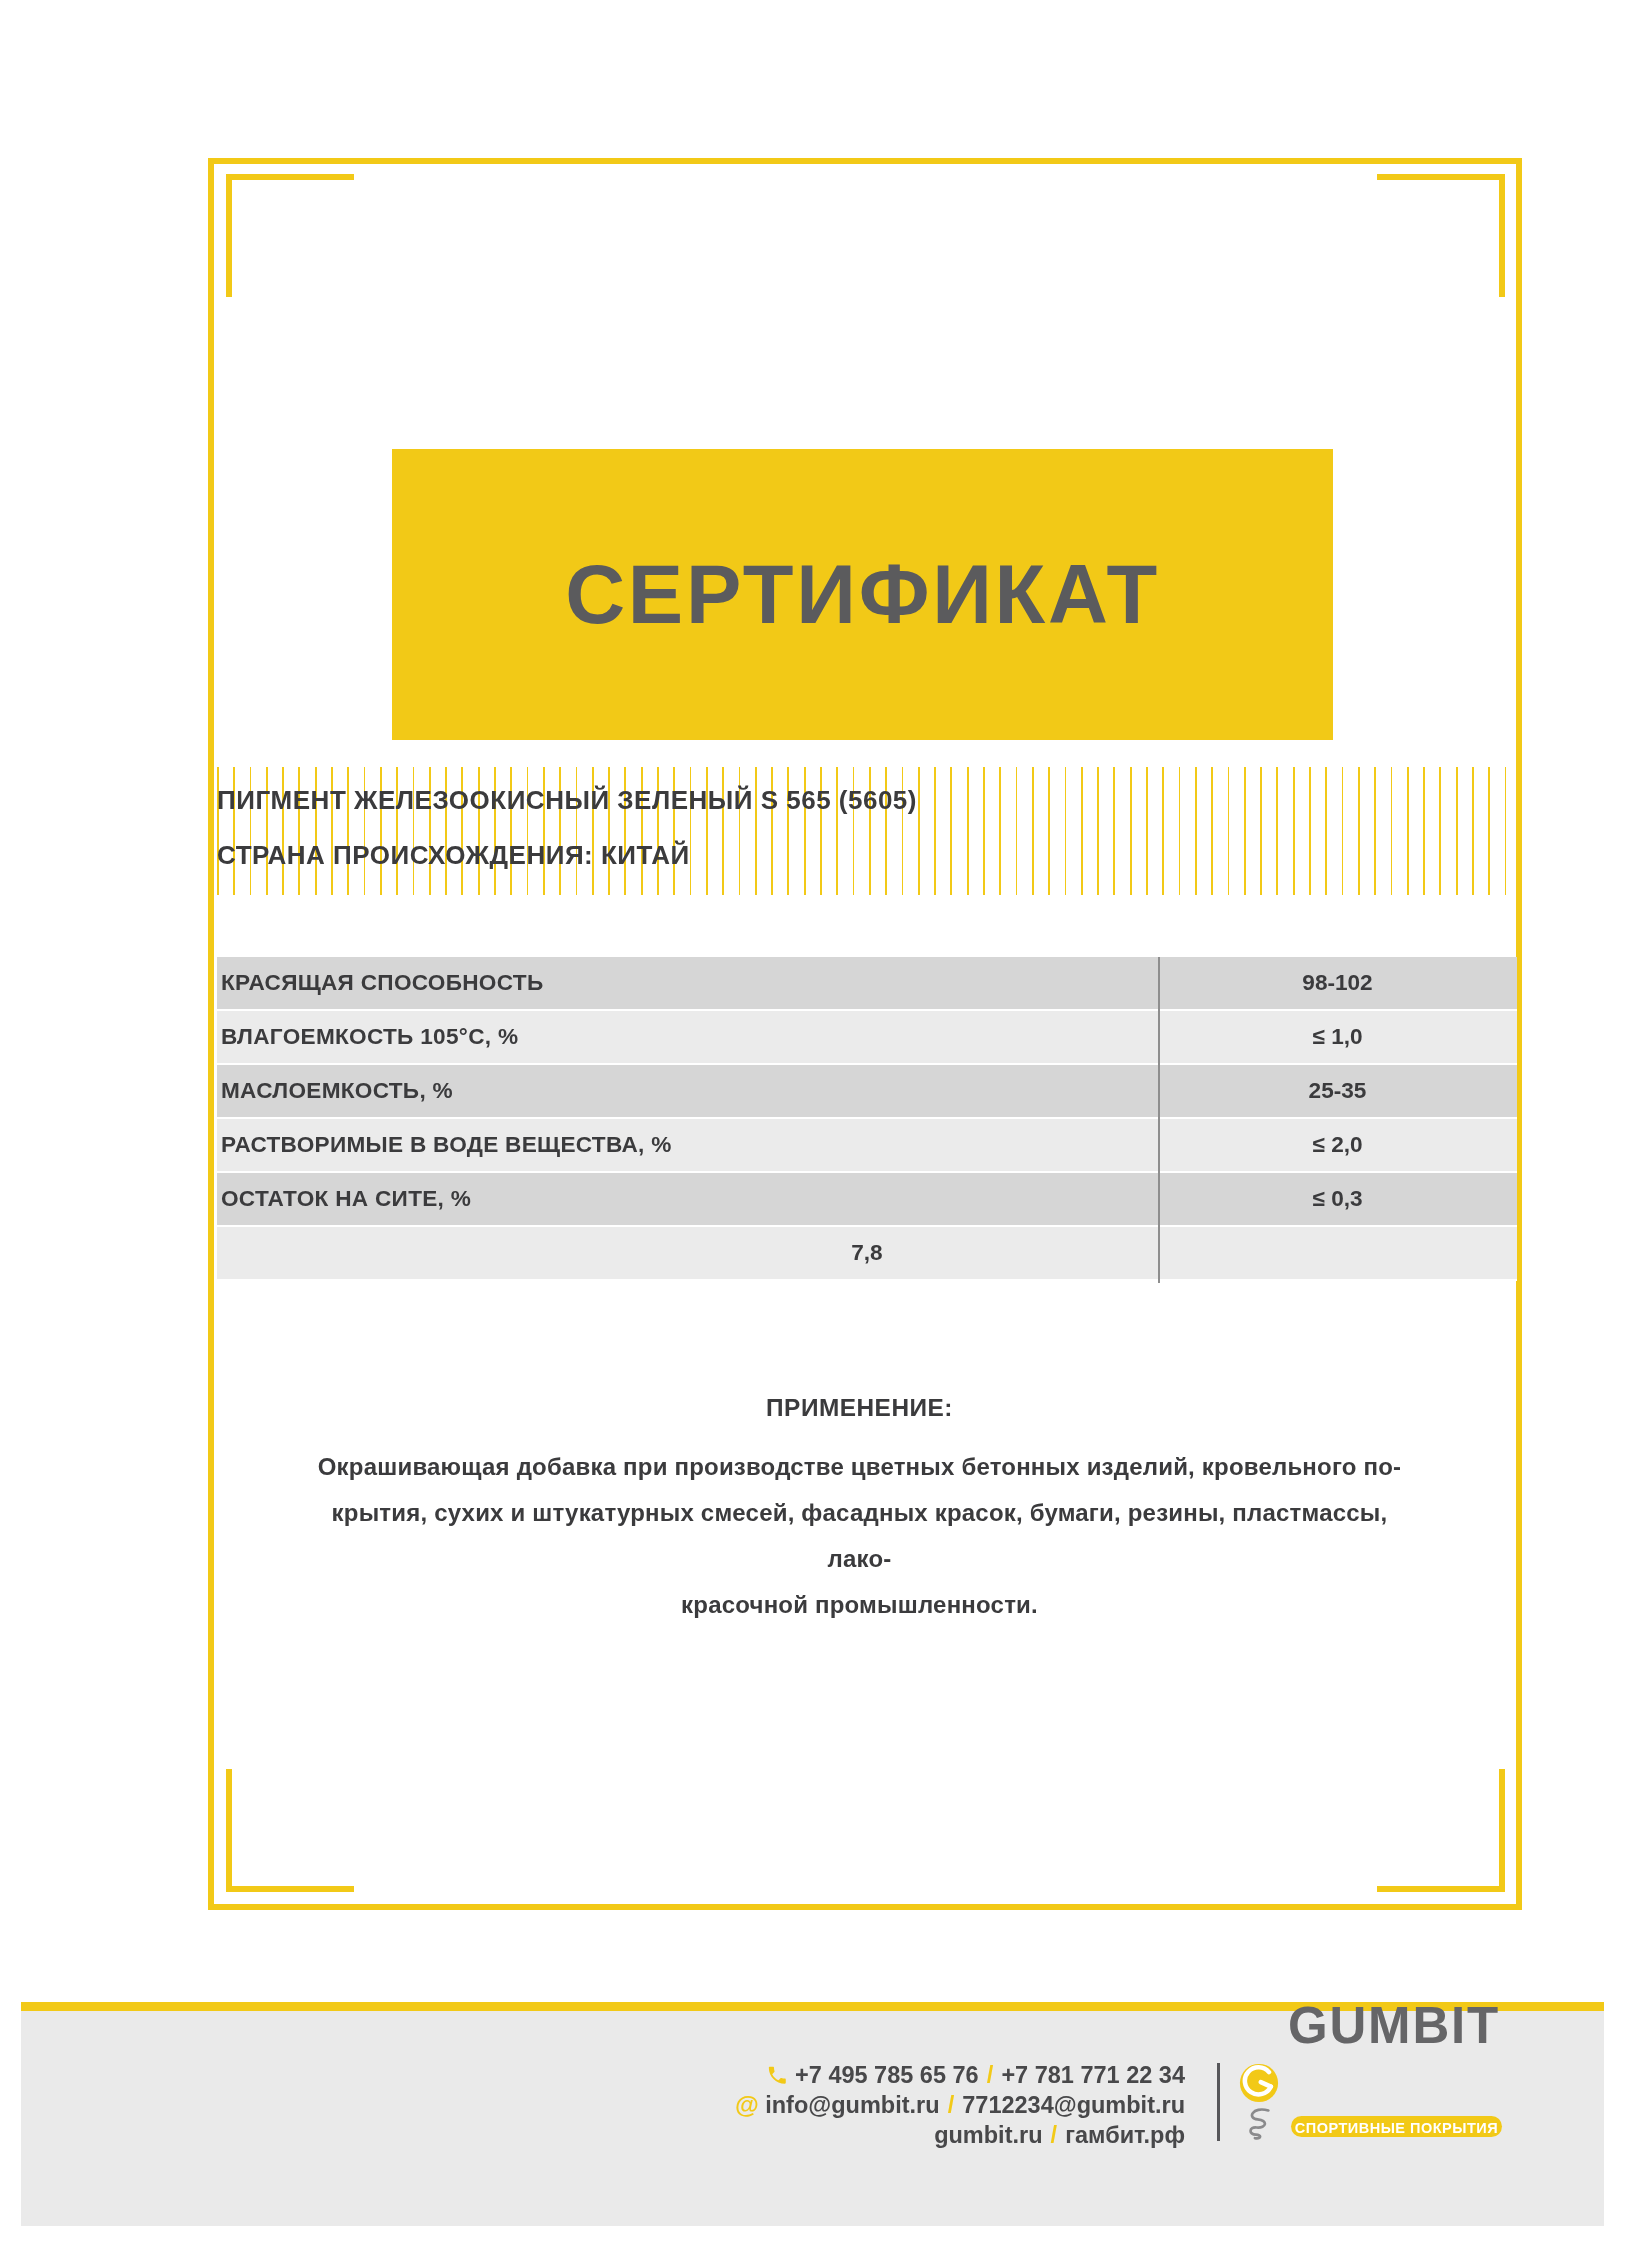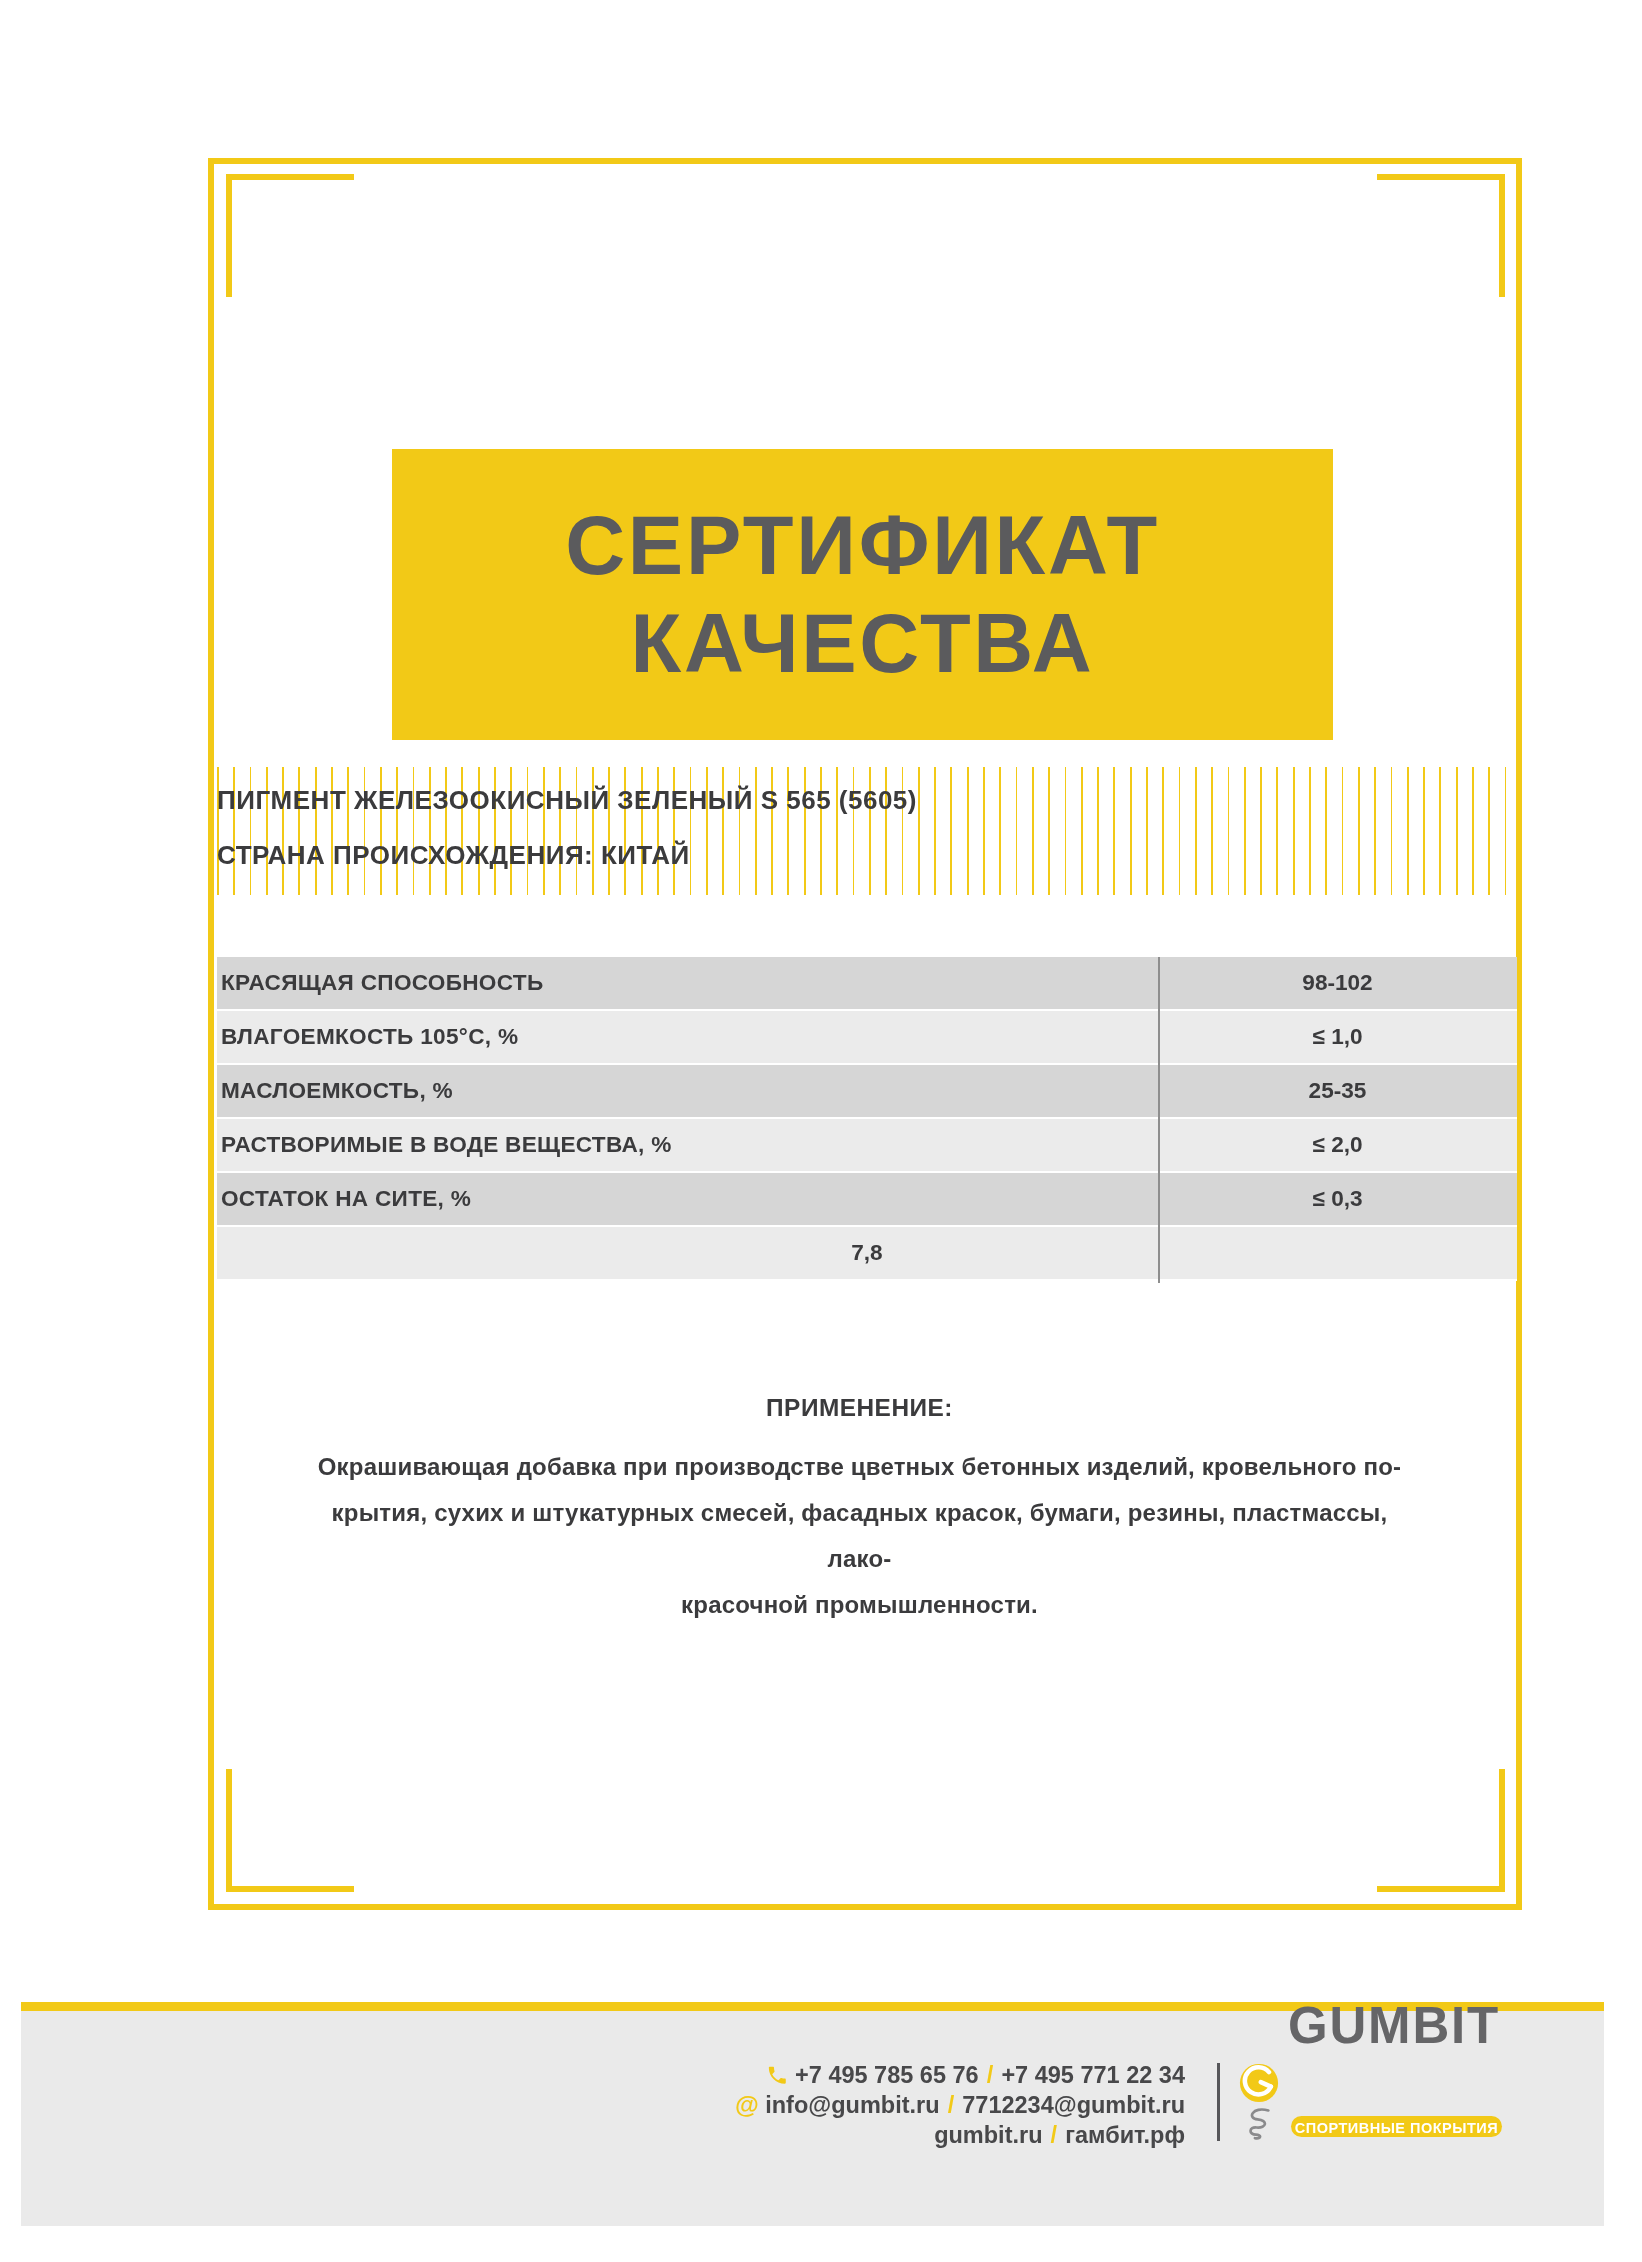--- a/index.html
+++ b/index.html
@@ -77,21 +77,20 @@
 <div class="page">
 
   <div class="frame-outer"></div>
   <div class="bracket tl"></div>
   <div class="bracket tr"></div>
   <div class="bracket bl"></div>
   <div class="bracket br"></div>
 
   <div class="banner">
     <div class="line">СЕРТИФИКАТ</div>
-    <div class="line">КАЧЕСТВА</div>
   </div>
 
   <div class="stripes">
     <div class="pline p1">ПИГМЕНТ ЖЕЛЕЗООКИСНЫЙ ЗЕЛЕНЫЙ S 565 (5605)</div>
     <div class="pline p2">СТРАНА ПРОИСХОЖДЕНИЯ: КИТАЙ</div>
   </div>
 
   <div class="qtable">
     <div class="row dark">
       <div class="cell label">КРАСЯЩАЯ СПОСОБНОСТЬ</div>
@@ -126,21 +125,21 @@
     <div class="app-line">красочной промышленности.</div>
   </div>
 
   <div class="footer-topbar"></div>
   <div class="footer-band"></div>
 
   <div class="contacts">
     <div class="cline">
       <svg class="phone-svg" viewBox="0 0 24 24">
         <path fill="#F2C917" d="M6.62 10.79c1.44 2.83 3.76 5.14 6.59 6.59l2.2-2.21c.27-.27.67-.36 1.02-.24 1.12.37 2.33.57 3.57.57.55 0 1 .45 1 1V20c0 .55-.45 1-1 1-9.39 0-17-7.61-17-17 0-.55.45-1 1-1h3.5c.55 0 1 .45 1 1 0 1.25.2 2.45.57 3.57.11.35.03.74-.25 1.02l-2.2 2.2z"></path>
-      </svg><span>+7 495 785 65 76</span><span class="sep">/</span><span>+7 495 771 22 34</span>
+      </svg><span>+7 495 785 65 76</span><span class="sep">/</span><span>+7 781 771 22 34</span>
     </div>
     <div class="cline">
       <span class="at">@</span><span>info@gumbit.ru</span><span class="sep">/</span><span>7712234@gumbit.ru</span>
     </div>
     <div class="cline">
       <span>gumbit.ru</span><span class="sep">/</span><span>гамбит.рф</span>
     </div>
   </div>
 
   <div class="fdivider"></div>

